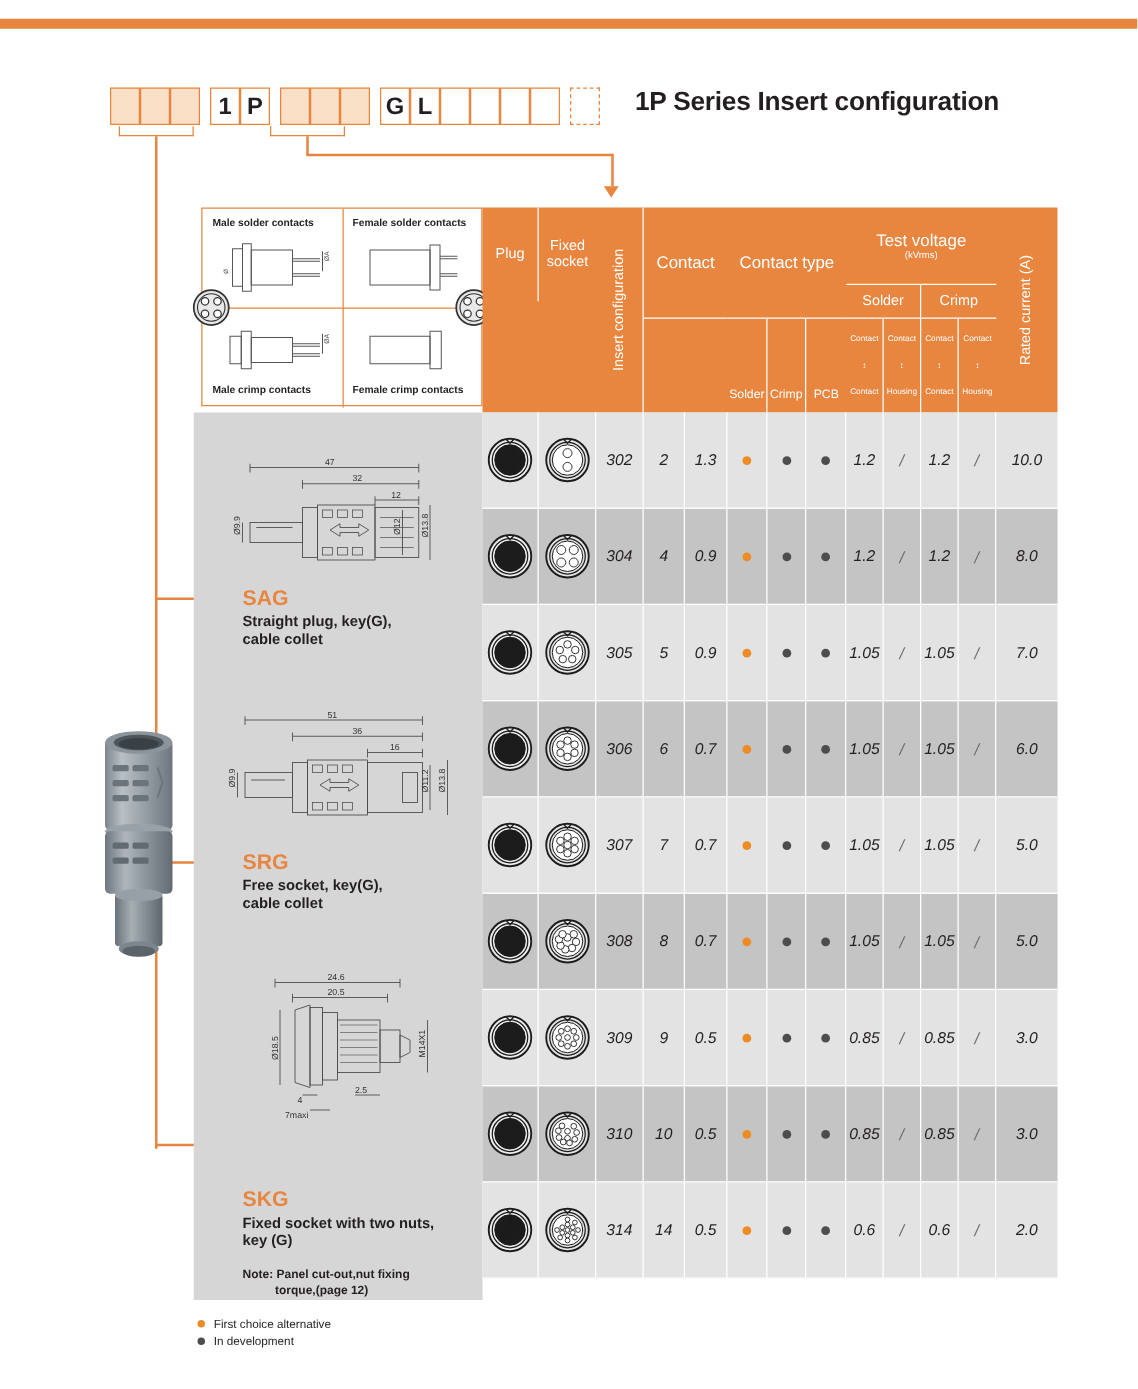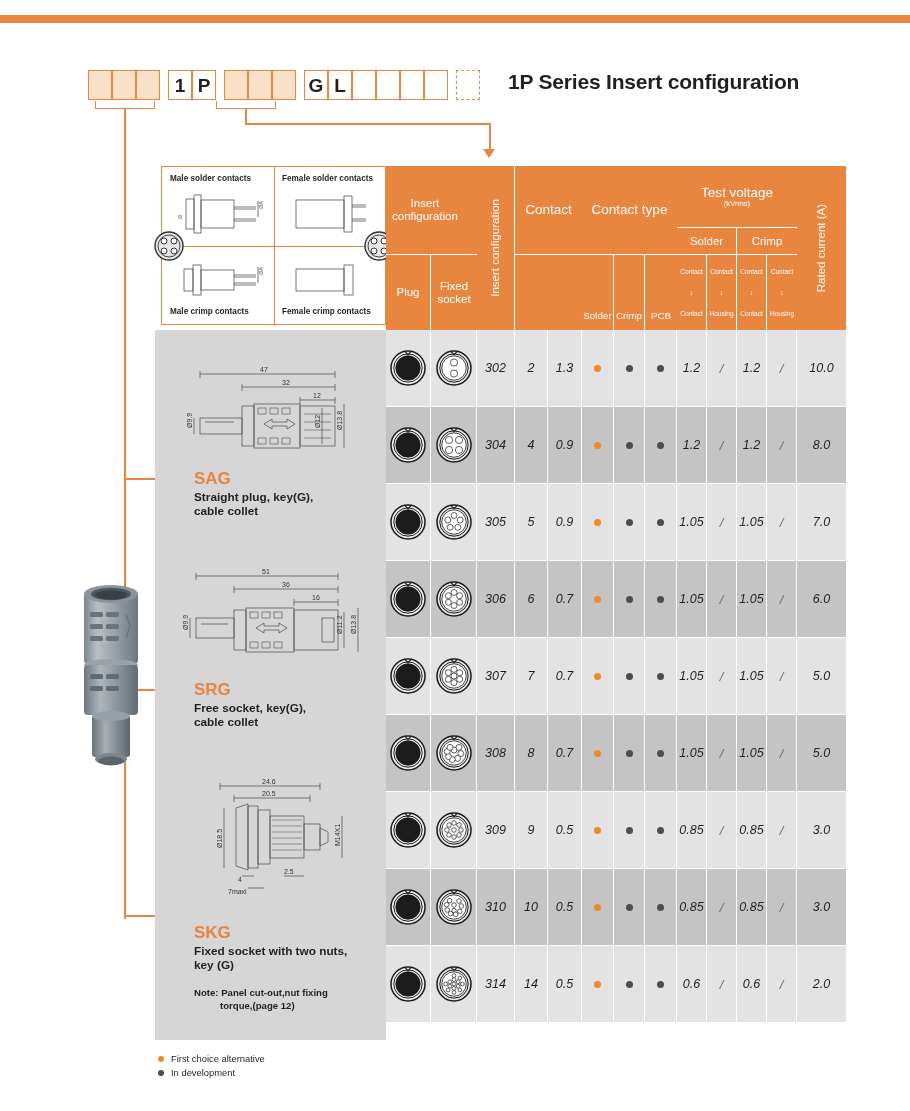--- a/index.html
+++ b/index.html
@@ -498,44 +498,38 @@
 </div>
 
 <div class="callout" style="left:194px; top:681px;">
   <div class="code">SRG</div>
   <div class="desc">
     <span>Free socket, key(G),</span><br>
     <span>cable collet</span>
   </div>
 </div>
 
-<div class="callout" style="left:194px; top:924px;">
+<div class="callout" style="left:194px; top:951px;">
   <div class="code">SKG</div>
   <div class="desc">
     <span>Fixed socket with two nuts,</span><br>
     <span>key (G)</span>
   </div>
   <div class="note">
     <span>Note:</span>
     <span>Panel cut-out,nut fixing</span>
     <span class="ind">torque,(page 12)</span>
   </div>
 </div>
 
 <div class="tbl">
 
   <div class="thead">
 
     <div class="hstack" style="width:91px;">
-      <div class="hrow-top f12" style="height:89px; padding:0 6px; justify-content:flex-start;">
-        <span>
-          <span>Insert</span><br>
-          <span>configuration</span>
-        </span>
-      </div>
       <div class="hrow-bot" style="height:75px;">
         <div class="hcell f12" style="width:45px;">Plug</div>
         <div class="hcell f12" style="width:46px; border-right:none;">
           <span>
             <span>Fixed</span><br>
             <span>socket</span>
           </span>
         </div>
       </div>
     </div>

